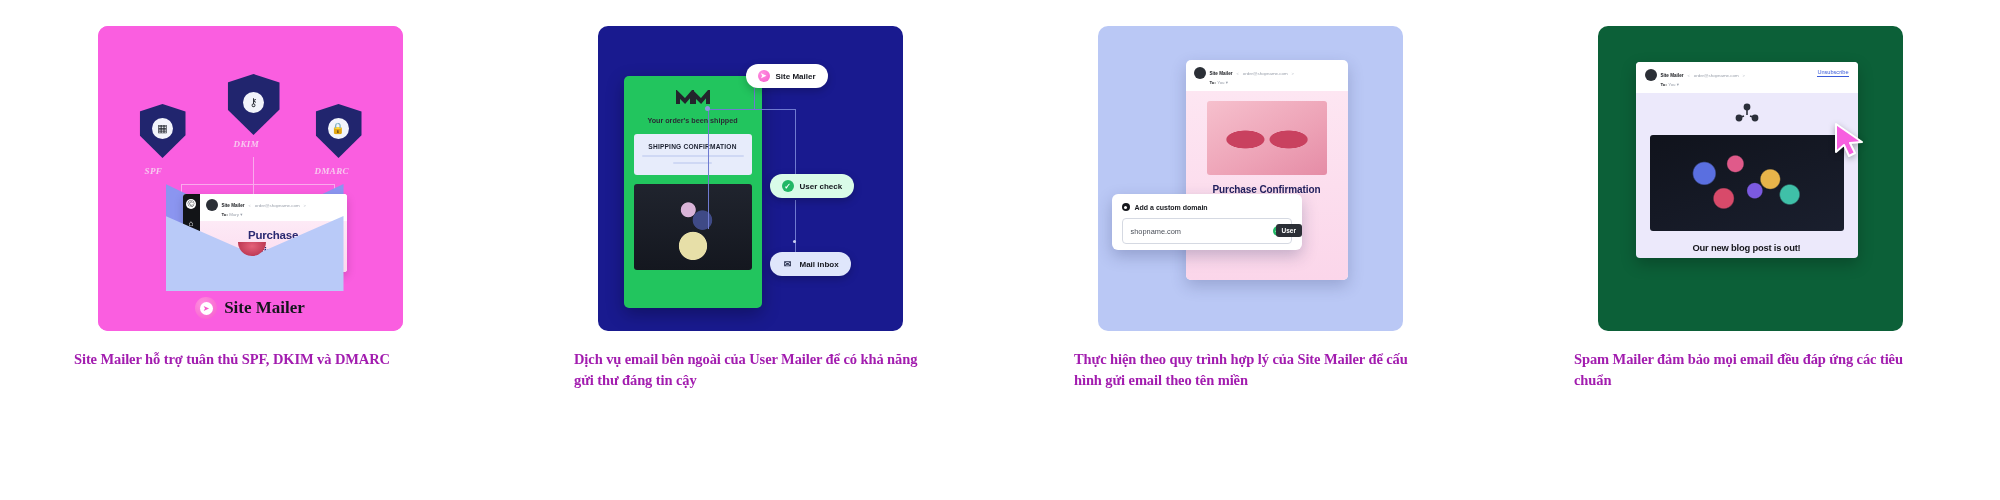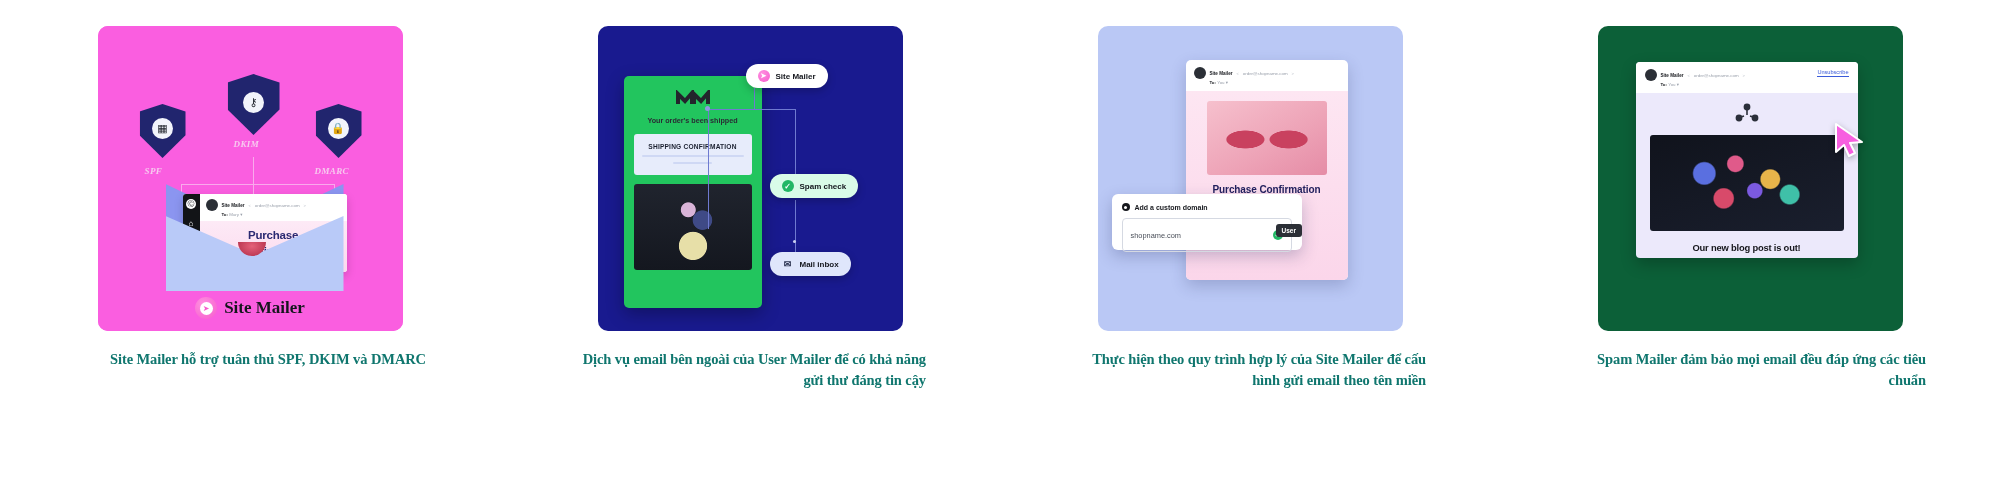--- a/index.html
+++ b/index.html
@@ -24,26 +24,26 @@
   .card {
     width: 305px; height: 305px;
     border-radius: 10px;
     position: relative;
     overflow: hidden;
     flex: none;
   }
   .caption {
     width: 352px;
     margin-top: 18px;
-    text-align: right;
+    text-align: left;
     font-family: "Liberation Serif", serif;
     font-weight: 700;
     font-size: 14.5px;
     line-height: 1.42;
-    color: #0f766e;
+    color: #a21caf;
     letter-spacing: -0.1px;
   }
 
   
   .p1 { background: #fa5ee0; }
   .p1 .bgpink { position:absolute; inset:0; background:#fa5ee0; }
   .shield {
     position: absolute;
     width: 46px; height: 54px;
     background: #21256e;
@@ -222,21 +222,21 @@
     width:190px; height:56px;
     background:#ffffff; border-radius:6px;
     box-shadow: 0 6px 16px rgba(30,40,90,.25);
     padding:9px 10px;
   }
   .dc-label { display:flex; align-items:center; gap:5px; font-size:7px; font-weight:700; color:#16181d; }
   .dc-bullet { width:8px;height:8px;border-radius:50%;background:#16181d;
       display:flex;align-items:center;justify-content:center;}
   .dc-bullet i { width:3px;height:3px;border-radius:50%;background:#fff; display:block;}
   .dc-input {
-    margin-top:7px; height:34px; border:1px solid #d5d9e2; border-radius:4px;
+    margin-top:7px; height:26px; border:1px solid #d5d9e2; border-radius:4px;
     display:flex; align-items:center; justify-content:space-between; padding:0 8px;
     font-size:7.4px; color:#4a4f59;
   }
   .dc-check { width:10px;height:10px;border-radius:50%;background:#22b765;color:#fff;
      font-size:7px; display:flex;align-items:center;justify-content:center;}
   .userbadge {
     position:absolute; left:178px; top:198px;
     background:#2b2f36; color:#fff; font-size:6.5px; font-weight:700;
     padding:3px 6px; border-radius:3px;
   }
@@ -376,21 +376,21 @@
       <div class="edge e5"></div>
       <div class="edge-dot ed1"></div>
       <div class="edge-dot ed2"></div>
 
       <div class="node n-sitemailer">
         <span class="nicon">➤</span>
         <span>Site Mailer</span>
       </div>
       <div class="node n-spam">
         <span class="nicon">✓</span>
-        <span>Spam check</span>
+        <span>User check</span>
       </div>
       <div class="node n-inbox">
         <span class="nicon">✉</span>
         <span>Mail inbox</span>
       </div>
     </div>
     <div class="caption">Dịch vụ email bên ngoài của User Mailer để có khả năng gửi thư đáng tin cậy</div>
   </div>
 
   <div class="panel">

